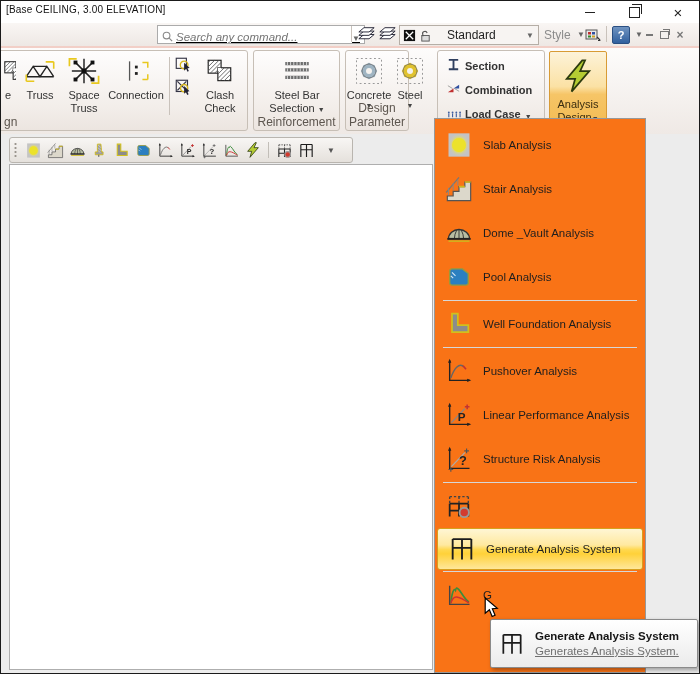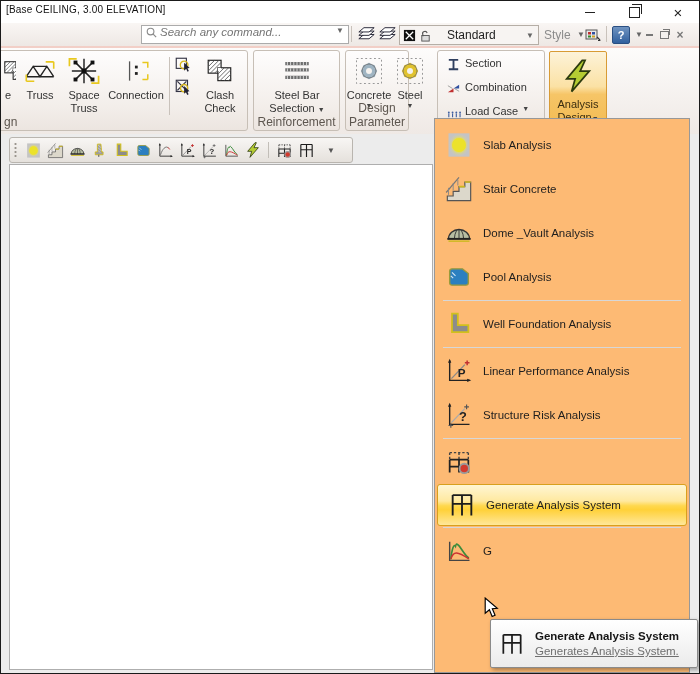--- a/index.html
+++ b/index.html
@@ -9,54 +9,54 @@
   
   .titlebar{left:0;top:0;right:0;height:22px;background:#fff;border-bottom:1px solid #e6e6e6;}
   .title-text{left:5px;top:3px;font-size:10px;color:#111;letter-spacing:.2px;}
   .tb-btn{top:4px;width:22px;height:15px;display:flex;align-items:center;justify-content:center;}
   .glyph-min{width:10px;height:1.5px;background:#222;}
   .glyph-restore{width:9px;height:9px;border:1.2px solid #222;position:relative;background:#fff;}
   .glyph-restore:before{content:"";position:absolute;left:2px;top:-4px;width:9px;height:9px;border:1.2px solid #222;border-bottom:none;border-left:none;}
   .glyph-close{font-size:15px;color:#222;line-height:1;}
   
   .qat{left:0;top:22px;right:0;height:23px;background:linear-gradient(#f9f6f4,#eee8e4);border-bottom:1px solid #e9c4ba;}
-  .searchbox{left:140px;top:2px;width:206px;height:17px;background:#fff;border:1px solid #ababab;display:flex;align-items:flex-start;}
+  .searchbox{left:156px;top:2px;width:206px;height:17px;background:#fff;border:1px solid #ababab;display:flex;align-items:flex-end;text-decoration:underline;}
   .searchbox input{border:none;outline:none;flex:1;font-style:italic;font-size:11.5px;color:#999;background:transparent;padding:0 2px;font-family:"Liberation Sans",sans-serif;}
   .mini-arrow{font-size:8px;color:#666;padding:0 4px;}
   .vsep{width:1px;background:#c9c2bb;top:3px;height:16px;}
   .std-combo{left:398px;top:2px;width:138px;height:18px;border:1px solid #b5aea6;background:#f7f4f2;display:flex;align-items:center;font-size:12px;color:#222;}
   .style-lbl{font-size:12px;color:#8b8b8b;}
   .help-btn{width:16px;height:16px;background:linear-gradient(#6f93c0,#31609e);border:1px solid #2a4f82;color:#fff;font-weight:bold;font-size:11px;display:flex;align-items:center;justify-content:center;border-radius:2px;}
   .mdi-btn{top:6px;display:flex;align-items:center;justify-content:center;width:14px;height:12px;}
   .mdi-min{width:7px;height:1.5px;background:#777;}
   .mdi-restore{width:7px;height:6px;border:1px solid #777;position:relative;background:#f3f0ee;}
   .mdi-restore:before{content:"";position:absolute;left:2px;top:-3px;width:6px;height:5px;border:1px solid #777;border-bottom:none;border-left:none;}
   .mdi-close{font-size:12px;color:#777;line-height:1;font-weight:bold;}
   
   .ribbon{left:0;top:45px;right:0;height:86px;background:linear-gradient(#fdfcfb,#efe9e5);border-top:2px solid #f2cfc7;}
   .rgroup{position:absolute;top:2px;height:81px;border:1px solid #c7bfb6;border-radius:3px;background:linear-gradient(#fefdfd,#f3eeea 70%,#ece5e0);box-sizing:border-box;}
   .rgroup-label{position:absolute;left:0;right:0;bottom:1px;text-align:center;font-size:12px;color:#5d564f;}
   .rbtn{position:absolute;top:3px;display:flex;flex-direction:column;align-items:center;}
   .rbtn .ric{height:34px;display:flex;align-items:center;justify-content:center;}
   .rbtn .rlb{font-size:11px;color:#333;text-align:center;line-height:1.15;margin-top:1px;}
   .arrow-dn{font-size:7px;color:#444;line-height:1;}
-  .rowbtn{position:absolute;display:flex;align-items:flex-start;font-size:11px;color:#333;}
+  .rowbtn{position:absolute;display:flex;align-items:flex-end;font-size:11px;color:#333;font-weight:bold;}
   .rowbtn svg{margin-right:4px;}
   .ad-btn{position:absolute;left:548px;top:3px;width:58px;height:79px;border:1px solid #d89b35;border-radius:2px;background:linear-gradient(#fdf3d9,#fbe1a4 45%,#f6c567 55%,#f3bb51);display:flex;flex-direction:column;align-items:center;box-sizing:border-box;}
   .ad-btn .rlb{font-size:11px;color:#3a2d10;text-align:center;line-height:1.2;margin-top:2px;}
   
   .minibar{left:8px;top:136px;width:344px;height:26px;background:linear-gradient(#f8f6f4,#e5e1dc);border:1px solid #b9b5af;border-radius:3px;display:flex;align-items:center;box-sizing:border-box;padding-left:4px;}
   .grip{width:3px;height:16px;margin-right:5px;background-image:radial-gradient(circle,#9a958e 1px,transparent 1.2px);background-size:3px 4px;}
   .ti{width:19px;height:19px;margin:0 1.5px;display:flex;align-items:center;justify-content:center;}
   .mb-sep{width:1px;height:16px;background:#c2beb8;margin:0 4px;}
   .mb-arrow{margin-left:10px;font-size:8px;color:#555;}
   
   .canvas{left:8px;top:163px;width:424px;height:506px;background:#fff;border:1px solid #aeaeae;box-sizing:border-box;}
   
-  .menu{left:433px;top:117px;width:256px;height:555px;background:#fdba74;border:1px solid #989898;box-sizing:border-box;padding-top:4px;z-index:5;}
+  .menu{left:433px;top:117px;width:212px;height:555px;background:#f97316;border:1px solid #989898;box-sizing:border-box;padding-top:4px;z-index:5;}
   .mitem{height:44px;display:flex;align-items:center;padding-left:10px;box-sizing:border-box;}
   .mitem .mlbl{margin-left:10px;font-size:11.5px;color:#1e1e1e;white-space:nowrap;}
   .mitem.hl{margin:0 2px;height:42px;border:1px solid #d8a01d;border-radius:3px;background:linear-gradient(#fff6d4,#ffe9a0 40%,#ffd84e 52%,#ffd139 62%,#ffe globalization 90%);background:linear-gradient(#fff6d4,#ffe9a0 40%,#ffd84e 52%,#ffd139 62%,#ffe79a);}
   .msep{height:1px;background:#d7d7d7;margin:1px 8px;}
   .mi{width:28px;height:28px;flex:0 0 28px;}
   
   .tooltip{left:489px;top:618px;width:208px;height:49px;background:linear-gradient(#ffffff,#ebebeb);border:1px solid #8a8a8a;border-radius:2px;box-shadow:2px 2px 4px rgba(0,0,0,.35);z-index:8;display:flex;align-items:center;box-sizing:border-box;padding-left:8px;}
   .tooltip .tt-text{margin-left:10px;}
   .tt-title{font-size:11.5px;font-weight:bold;color:#151515;}
   .tt-desc{font-size:11.5px;color:#6f6f6f;margin-top:3px;text-decoration:underline;}
@@ -488,21 +488,21 @@
     <div class="mitem">
       <svg class="mi">
           <use href="#i-slab"></use>
         </svg>
       <span class="mlbl">Slab Analysis</span>
     </div>
     <div class="mitem">
       <svg class="mi">
           <use href="#i-stair"></use>
         </svg>
-      <span class="mlbl">Stair Concrete</span>
+      <span class="mlbl">Stair Analysis</span>
     </div>
     <div class="mitem">
       <svg class="mi">
           <use href="#i-dome"></use>
         </svg>
       <span class="mlbl">Dome _Vault Analysis</span>
     </div>
     <div class="mitem">
       <svg class="mi">
           <use href="#i-pool"></use>
@@ -510,20 +510,26 @@
       <span class="mlbl">Pool Analysis</span>
     </div>
     <div class="msep"></div>
     <div class="mitem">
       <svg class="mi">
           <use href="#i-wellfound"></use>
         </svg>
       <span class="mlbl">Well Foundation Analysis</span>
     </div>
     <div class="msep"></div>
+    <div class="mitem">
+      <svg class="mi">
+          <use href="#i-pushover"></use>
+        </svg>
+      <span class="mlbl">Pushover Analysis</span>
+    </div>
     <div class="mitem">
       <svg class="mi">
           <use href="#i-linperf"></use>
         </svg>
       <span class="mlbl">Linear Performance Analysis</span>
     </div>
     <div class="mitem">
       <svg class="mi">
           <use href="#i-risk"></use>
         </svg>

